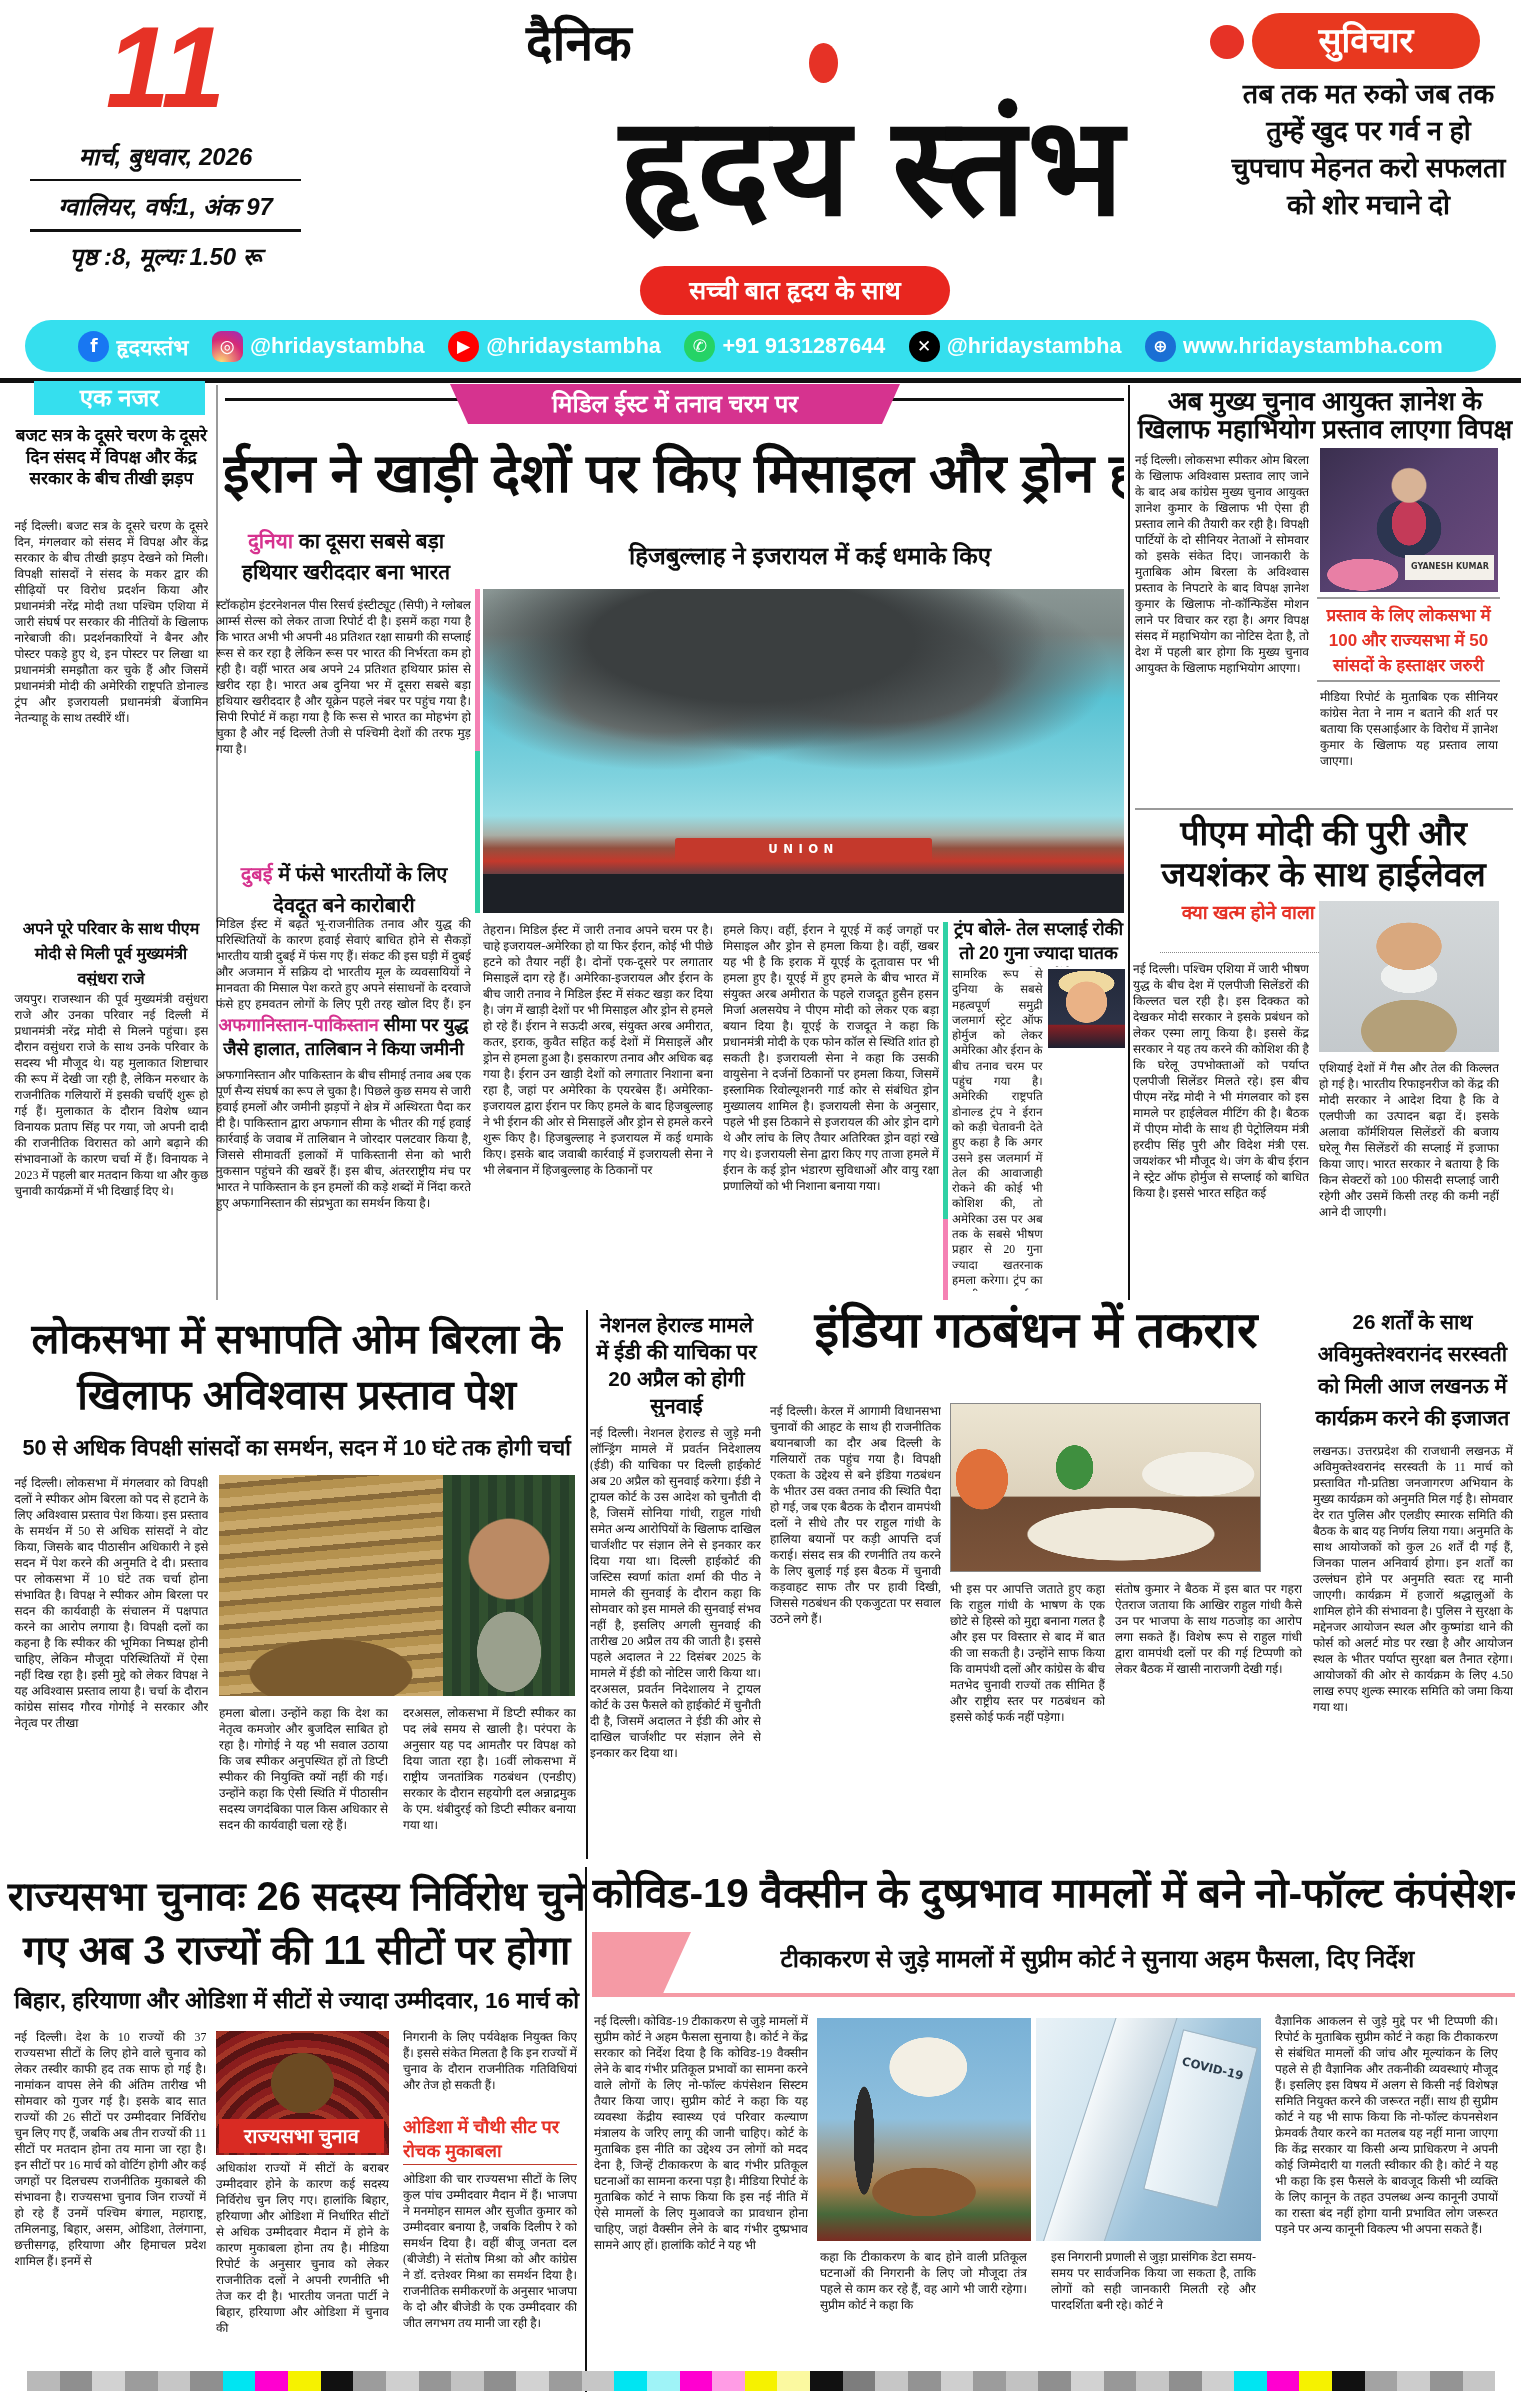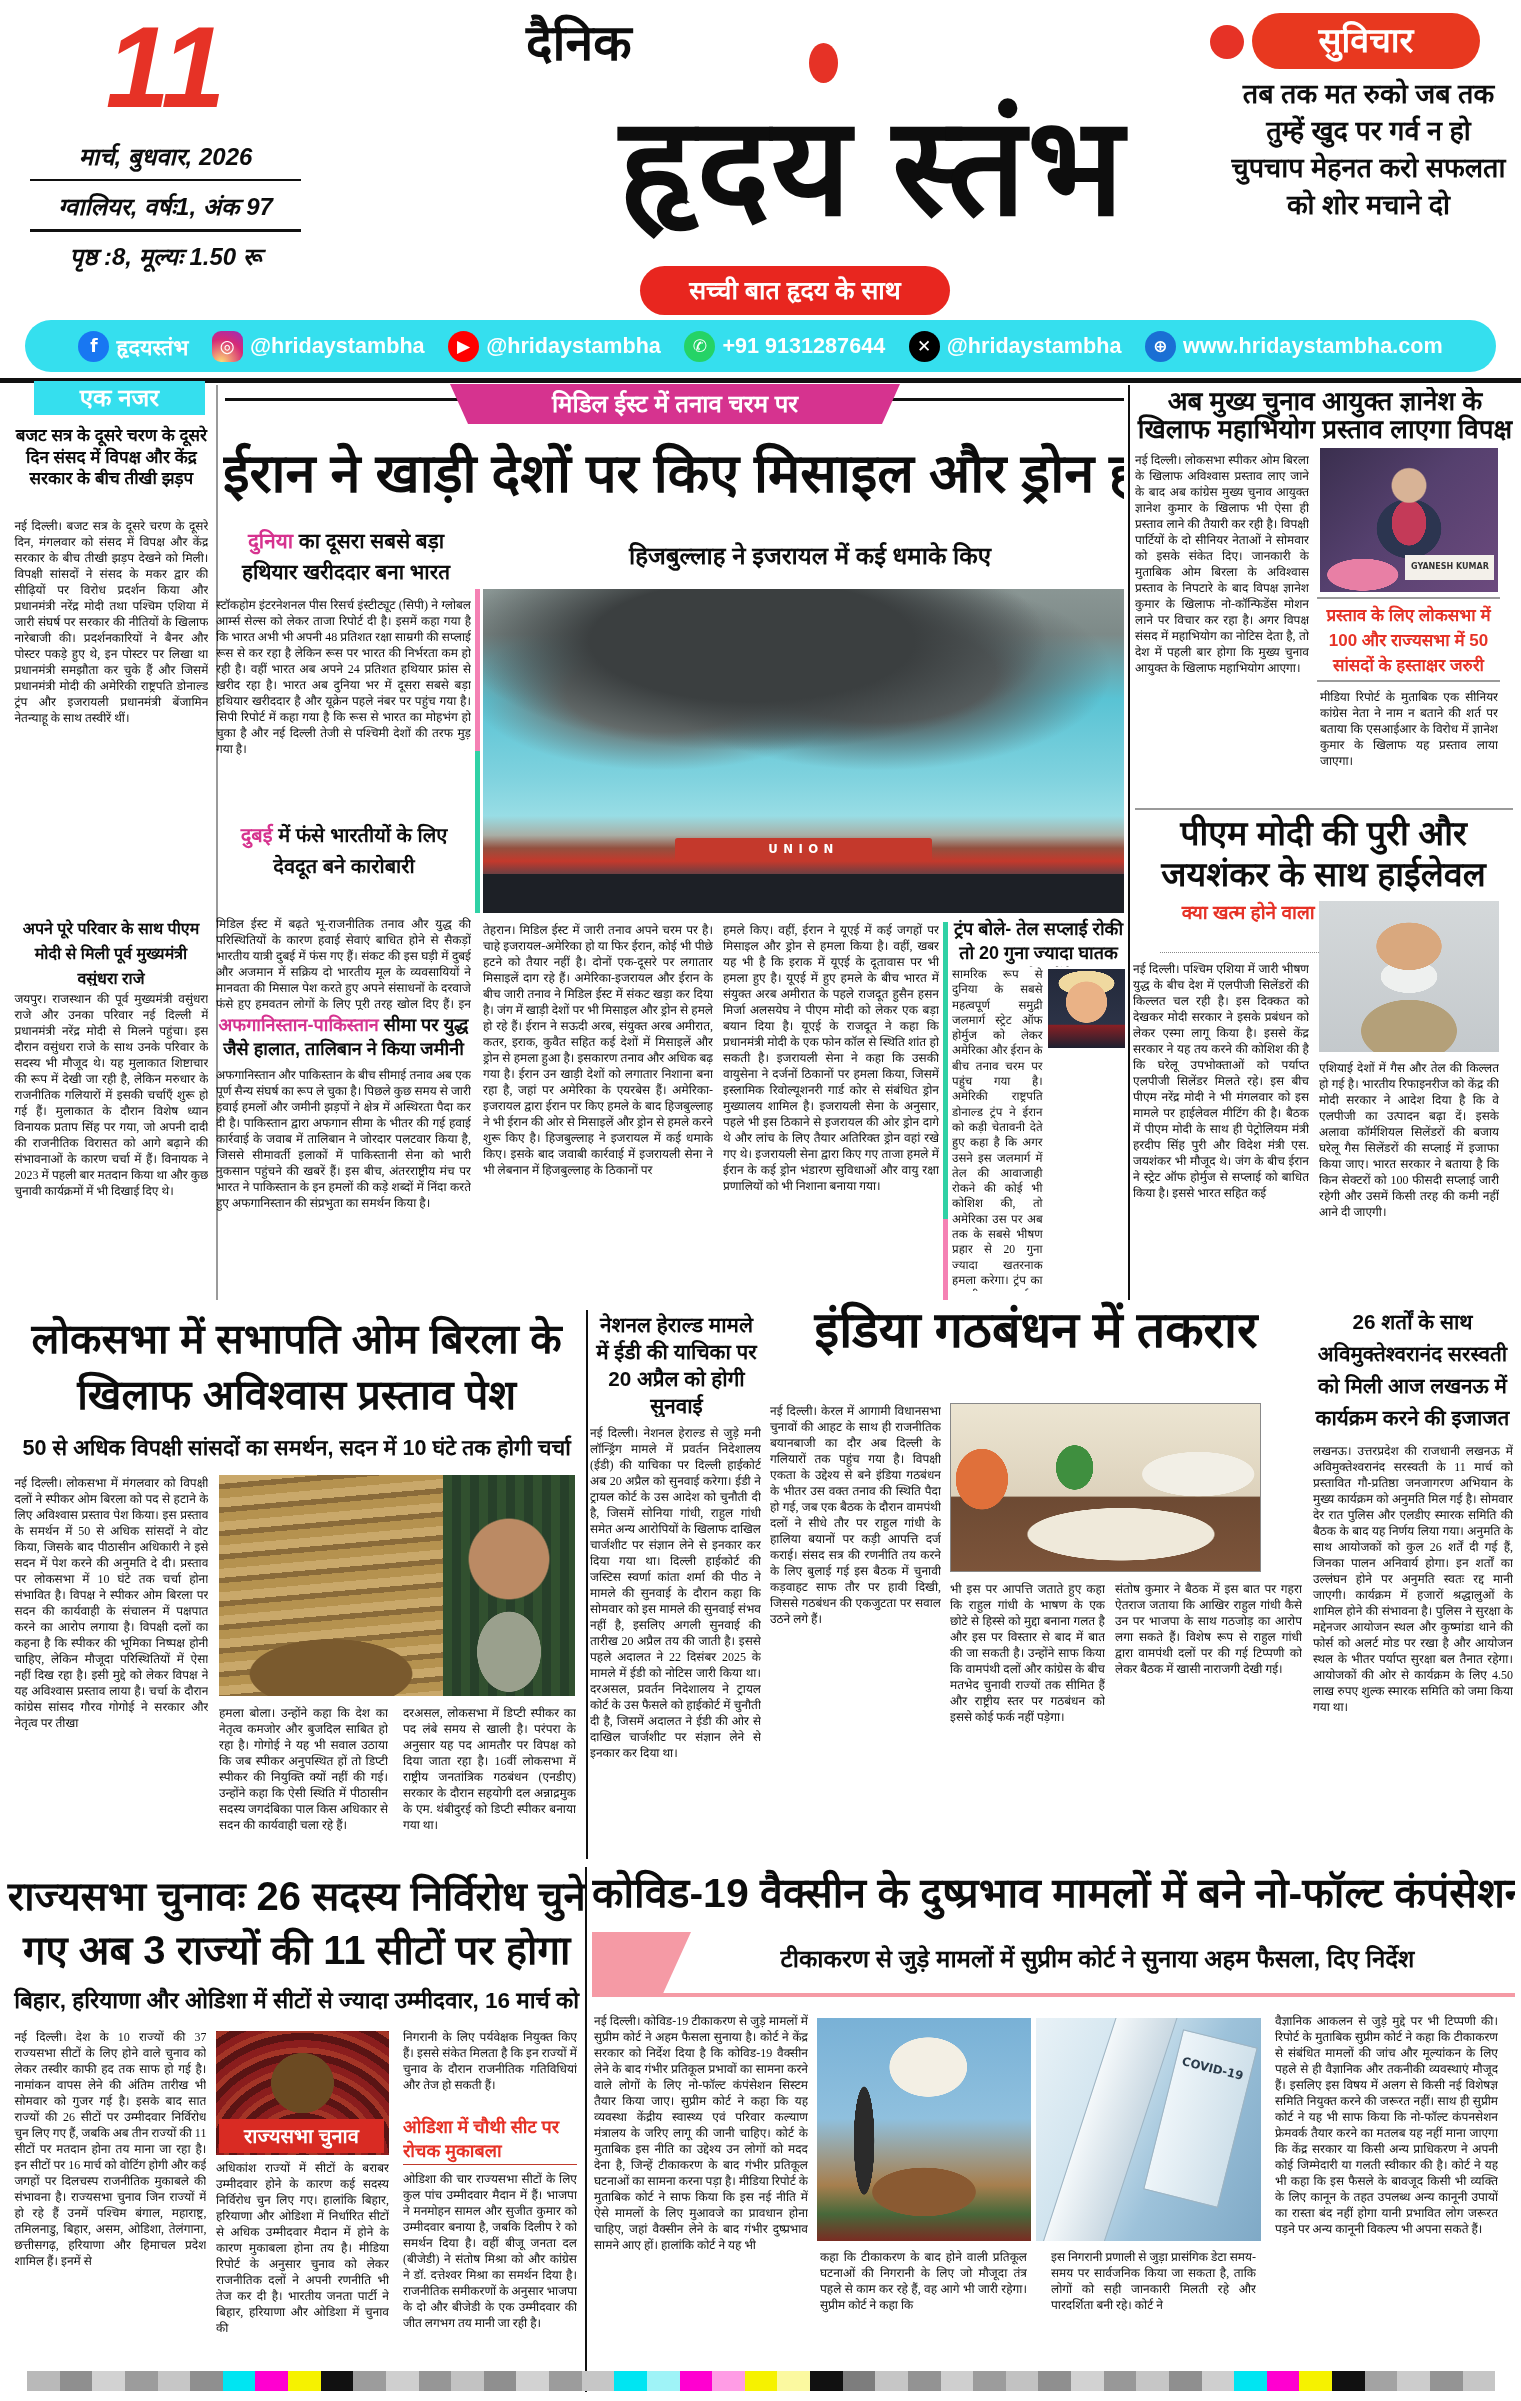--- a/index.html
+++ b/index.html
@@ -87,21 +87,21 @@
   <div class="b rule" style="left:225px;top:398px;width:899px;height:2.7px;"></div>
   <div class="b ctr wt hd" style="left:450px;top:384px;width:450px;height:40px;background:#d6338f;font-size:24px;line-height:40px;clip-path:polygon(0 0,100% 0,96% 100%,4% 100%);">मिडिल ईस्ट में तनाव चरम पर</div>
   <div class="b hd ctr ov" style="left:223px;top:428px;width:901px;height:94px;font-size:54px;line-height:90px;white-space:nowrap;">ईरान ने खाड़ी देशों पर किए मिसाइल और ड्रोन हमले</div>
 
   <div class="b hd ctr ov" style="left:219px;top:525px;width:254px;height:68px;font-size:20.7px;line-height:31px;">
     <span class="mag">दुनिया</span><span> का दूसरा सबसे बड़ा हथियार खरीददार बना भारत</span>
   </div>
   <div class="b hd ctr ov" style="left:504px;top:538px;width:612px;height:40px;font-size:24px;">हिजबुल्लाह ने इजरायल में कई धमाके किए</div>
 
   <div class="b j" style="left:216px;top:597px;width:255px;height:245px;">स्टॉकहोम इंटरनेशनल पीस रिसर्च इंस्टीट्यूट (सिपी) ने ग्लोबल आर्म्स सेल्स को लेकर ताजा रिपोर्ट दी है। इसमें कहा गया है कि भारत अभी भी अपनी 48 प्रतिशत रक्षा साम्रगी की सप्लाई रूस से कर रहा है लेकिन रूस पर भारत की निर्भरता कम हो रही है। वहीं भारत अब अपने 24 प्रतिशत हथियार फ्रांस से खरीद रहा है। भारत अब दुनिया भर में दूसरा सबसे बड़ा हथियार खरीददार है और यूक्रेन पहले नंबर पर पहुंच गया है। सिपी रिपोर्ट में कहा गया है कि रूस से भारत का मोहभंग हो चुका है और नई दिल्ली तेजी से पश्चिमी देशों की तरफ मुड़ गया है।</div>
-  <div class="b hd ctr ov" style="left:218px;top:820px;width:252px;height:67px;font-size:20px;line-height:31px;">
+  <div class="b hd ctr ov" style="left:218px;top:859px;width:252px;height:67px;font-size:20px;line-height:31px;">
     <span class="mag">दुबई</span><span> में फंसे भारतीयों के लिए देवदूत बने कारोबारी</span>
   </div>
   <div class="b j" style="left:216px;top:916px;width:255px;height:94px;">मिडिल ईस्ट में बढ़ते भू-राजनीतिक तनाव और युद्ध की परिस्थितियों के कारण हवाई सेवाएं बाधित होने से सैकड़ों भारतीय यात्री दुबई में फंस गए हैं। संकट की इस घड़ी में दुबई और अजमान में सक्रिय दो भारतीय मूल के व्यवसायियों ने मानवता की मिसाल पेश करते हुए अपने संसाधनों के दरवाजे फंसे हुए हमवतन लोगों के लिए पूरी तरह खोल दिए हैं। इन कारोबारियों की उदारता ने न केवल सैकड़ों लोगों को सिर छुपाने की जगह दी है, बल्कि अनिश्चितता के माहौल में उन्हें सुरक्षा का अहसास भी कराया है।</div>
   <div class="b hd ctr ov" style="left:216px;top:1013px;width:255px;height:50px;font-size:18px;line-height:24px;">
     <span class="mag">अफगानिस्तान-पाकिस्तान</span><span> सीमा पर युद्ध जैसे हालात, तालिबान ने किया जमीनी पलटवार</span>
   </div>
   <div class="b j" style="left:216px;top:1067px;width:255px;height:232px;">अफगानिस्तान और पाकिस्तान के बीच सीमाई तनाव अब एक पूर्ण सैन्य संघर्ष का रूप ले चुका है। पिछले कुछ समय से जारी हवाई हमलों और जमीनी झड़पों ने क्षेत्र में अस्थिरता पैदा कर दी है। पाकिस्तान द्वारा अफगान सीमा के भीतर की गई हवाई कार्रवाई के जवाब में तालिबान ने जोरदार पलटवार किया है, जिससे सीमावर्ती इलाकों में पाकिस्तानी सेना को भारी नुकसान पहुंचने की खबरें हैं। इस बीच, अंतरराष्ट्रीय मंच पर भारत ने पाकिस्तान के इन हमलों की कड़े शब्दों में निंदा करते हुए अफगानिस्तान की संप्रभुता का समर्थन किया है।</div>
 
   <div class="b" style="left:475px;top:589px;width:4.5px;height:162px;background:#f581b4;"></div>
   <div class="b" style="left:475px;top:751px;width:4.5px;height:162px;background:#2fd1a5;"></div>

